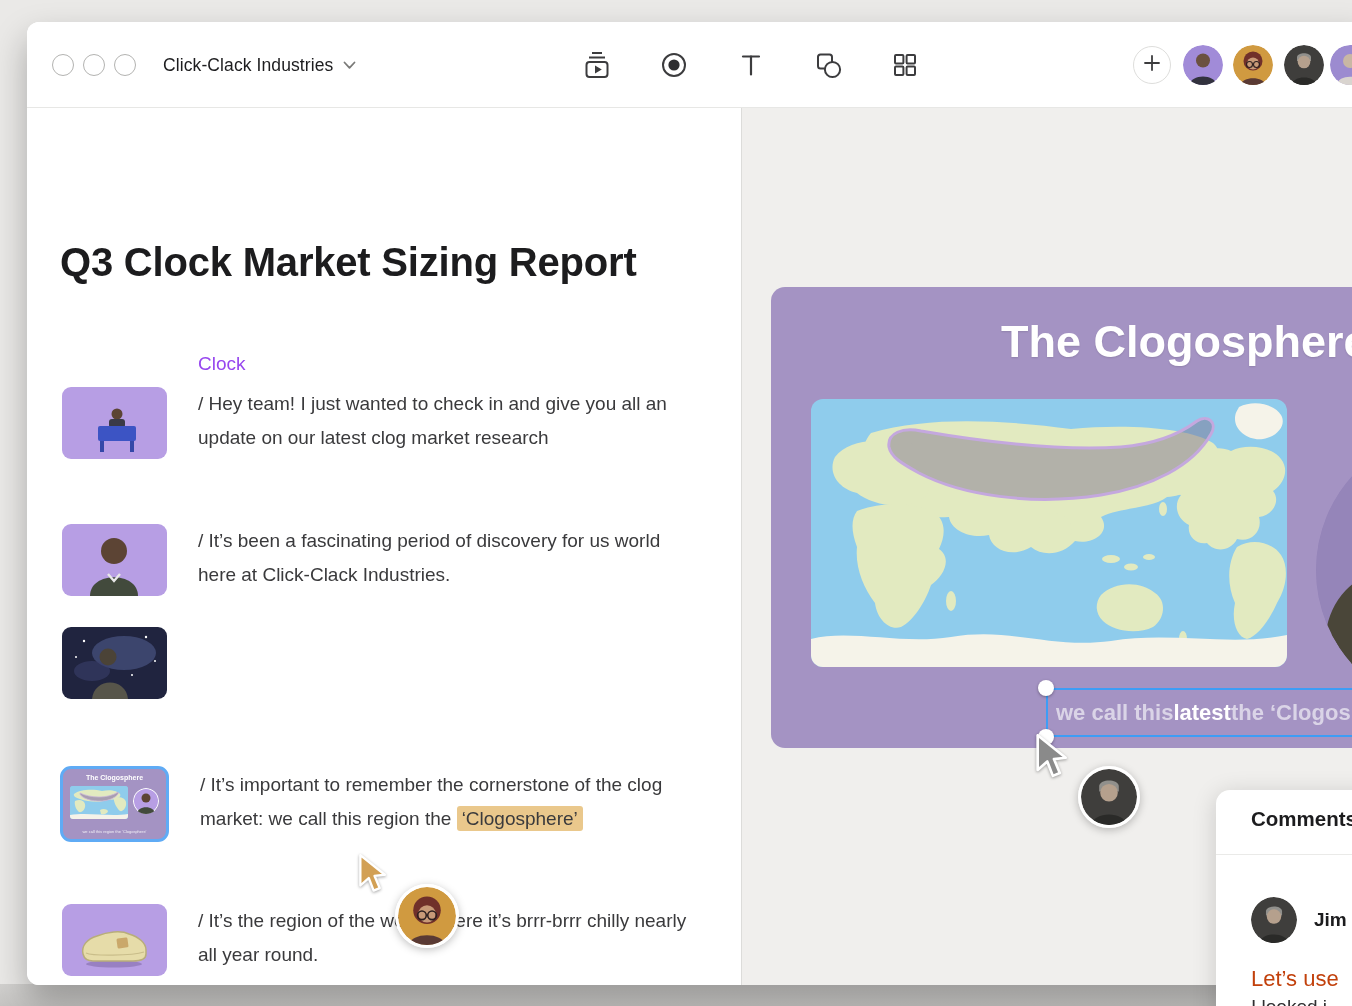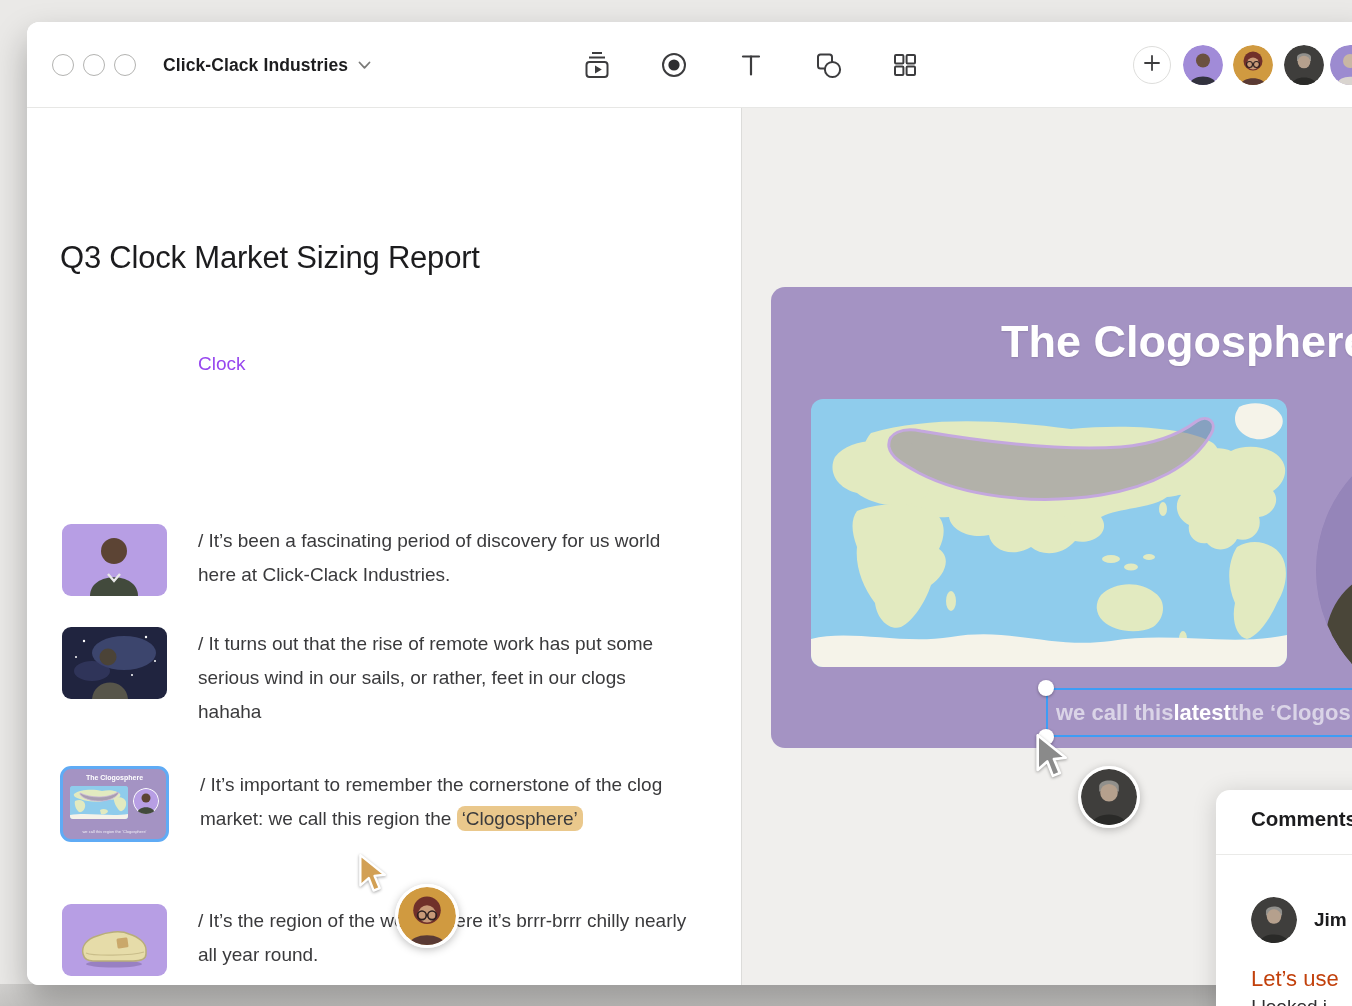--- a/index.html
+++ b/index.html
@@ -15,40 +15,40 @@
   .app-window { position:absolute; left:27px; top:22px; width:1345px; height:963px;
     background:#fff; border-radius:12px; overflow:hidden; z-index:2;
     box-shadow:0 16px 34px rgba(0,0,0,.28); }
 
   
   .toolbar { position:absolute; left:0; top:0; right:0; height:86px; background:#fff;
     border-bottom:1px solid #e7e7e5; }
   .window-controls { position:absolute; left:25px; top:0; height:86px; display:flex; align-items:center; gap:9px; }
   .wc-dot { width:22px; height:22px; border-radius:50%; border:1.5px solid #b3b3b1; background:#fff; }
   .doc-title-wrap { position:absolute; left:136px; top:0; height:86px; display:flex; align-items:center; gap:10px; cursor:default; }
-  .doc-title { font-size:17.5px; font-weight:700; color:#1d1d1f; letter-spacing:.1px; }
+  .doc-title { font-size:17.5px; font-weight:400; color:#1d1d1f; letter-spacing:.1px; }
   .tool-icons { position:absolute; left:555px; top:0; height:86px; display:flex; align-items:center; gap:47px; }
   .tool-btn { width:30px; height:30px; display:flex; align-items:center; justify-content:center; }
   .tool-btn svg { display:block; }
   .add-btn { position:absolute; left:1106px; top:24px; width:38px; height:38px; border-radius:50%;
     border:1.5px solid #dededc; background:#fff; display:flex; align-items:center; justify-content:center; }
   .avatar { border-radius:50%; overflow:hidden; position:absolute; top:23px; width:40px; height:40px; }
   .avatar svg { display:block; width:100%; height:100%; }
 
   
   .script-panel { position:absolute; left:0; top:86px; width:714px; bottom:0; background:#fff; }
-  .script-title { position:absolute; left:33px; top:132px; font-size:31px; font-weight:400; color:#1c1c1e; letter-spacing:-.2px; }
+  .script-title { position:absolute; left:33px; top:132px; font-size:40px; font-weight:700; color:#1c1c1e; letter-spacing:-.2px; }
   .speaker-label { position:absolute; left:171px; top:245px; font-size:19px; font-weight:500; color:#9747ef; }
   .para-row { position:absolute; left:35px; display:flex; }
   .thumb { width:105px; height:72px; border-radius:9px; overflow:hidden; flex:none; }
   .thumb svg { display:block; width:100%; height:100%; }
   .thumb-slide { width:109px; height:76px; border-radius:11px; border:3px solid #5fabf5; background:#a493c3;
     position:relative; overflow:hidden; flex:none; margin-left:-2px; margin-top:-2px; }
   .para-text { margin-left:31px; width:494px; font-size:19px; line-height:34px; color:#3a3a3c; }
-  .hl { background:#eac88c; border-radius:8px; padding:2px 5px; color:#3a3a3c; }
+  .hl { background:#eac88c; border-radius:3px; padding:2px 5px; color:#3a3a3c; }
   .mini-title { position:absolute; left:0; right:0; top:5px; text-align:center; font-size:7px; font-weight:700; color:#fff; }
   .mini-map { position:absolute; left:7px; top:17px; width:58px; height:33px; background:#8fccec; border-radius:3px; overflow:hidden; }
   .mini-avatar { position:absolute; right:7px; top:19px; width:26px; height:26px; border-radius:50%; overflow:hidden; }
   .mini-caption { position:absolute; left:0; right:0; bottom:5px; text-align:center; font-size:4px; color:rgba(255,255,255,.85); white-space:nowrap; }
 
   
   .cursor { position:absolute; filter:drop-shadow(0 1px 1.5px rgba(0,0,0,.35)); }
   .presence-avatar { position:absolute; border-radius:50%; overflow:hidden; border:3px solid #fff;
     box-shadow:0 2px 8px rgba(0,0,0,.25); }
   .presence-avatar svg { display:block; width:100%; height:100%; }
@@ -193,20 +193,33 @@
           <circle cx="20" cy="16" r="7" fill="#c9b7a4"></circle>
           <path d="M7 40 C7 29 33 29 33 40 Z" fill="#d9d4cf"></path>
         </svg>
     </div>
   </div>
 
   <div class="script-panel">
     <h1 class="script-title">Q3 Clock Market Sizing Report</h1>
     <div class="speaker-label">Clock</div>
 
+    <div class="para-row" style="top:279px">
+      <div class="thumb">
+        <svg viewBox="0 0 105 72">
+            <rect width="105" height="72" fill="#b79ee4"></rect>
+            <circle cx="55" cy="27" r="5.5" fill="#5c4434"></circle>
+            <rect x="47" y="32" width="16" height="9" rx="3" fill="#3a3a46"></rect>
+            <rect x="36" y="39" width="38" height="15" rx="2" fill="#3c54c4"></rect>
+            <rect x="38" y="54" width="4" height="11" fill="#3448a8"></rect>
+            <rect x="68" y="54" width="4" height="11" fill="#3448a8"></rect>
+          </svg>
+      </div>
+      <div class="para-text">/ Hey team! I just wanted to check in and give you all an update on our latest clog market research</div>
+    </div>
 
     <div class="para-row" style="top:416px">
       <div class="thumb">
         <svg viewBox="0 0 105 72">
             <rect width="105" height="72" fill="#b79ee4"></rect>
             <circle cx="52" cy="27" r="13" fill="#5c4434"></circle>
             <path d="M28 72 C28 47 76 47 76 72 Z" fill="#424a3c"></path>
             <path d="M46 50 L52 57 L58 50" fill="none" stroke="#e8e8e8" stroke-width="2.4"></path>
           </svg>
       </div>
@@ -221,21 +234,20 @@
             <ellipse cx="30" cy="44" rx="18" ry="10" fill="#3a3f6a" opacity=".6"></ellipse>
             <circle cx="22" cy="14" r="1.2" fill="#fff"></circle>
             <circle cx="84" cy="10" r="1.2" fill="#fff"></circle>
             <circle cx="93" cy="34" r="1" fill="#fff"></circle>
             <circle cx="14" cy="30" r="1" fill="#fff"></circle>
             <circle cx="70" cy="48" r="1" fill="#fff"></circle>
             <circle cx="46" cy="30" r="8.5" fill="#4b4337"></circle>
             <path d="M30 72 C32 50 64 50 66 72 Z" fill="#57554a"></path>
           </svg>
       </div>
-      <div class="para-text">/ It turns out that the rise of remote work has put some serious wind in our sails, or rather, feet in our clogs hahaha</div>
     </div>
 
     <div class="para-row" style="top:660px">
       <div class="thumb-slide">
         <div class="mini-title">The Clogosphere</div>
         <div class="mini-map">
           <svg viewBox="0 0 58 33" width="58" height="33">
               <rect width="58" height="33" fill="#8fccec"></rect>
               <path d="M4 8 C10 3 24 3 32 5 C40 3 48 5 50 8 C52 11 46 14 38 14 C30 17 18 16 10 13 C6 12 3 10 4 8 Z" fill="#e2eac0"></path>
               <path d="M5 15 C9 13 14 14 15 18 C16 23 12 27 9 26 C6 24 4 18 5 15 Z" fill="#e2eac0"></path>

